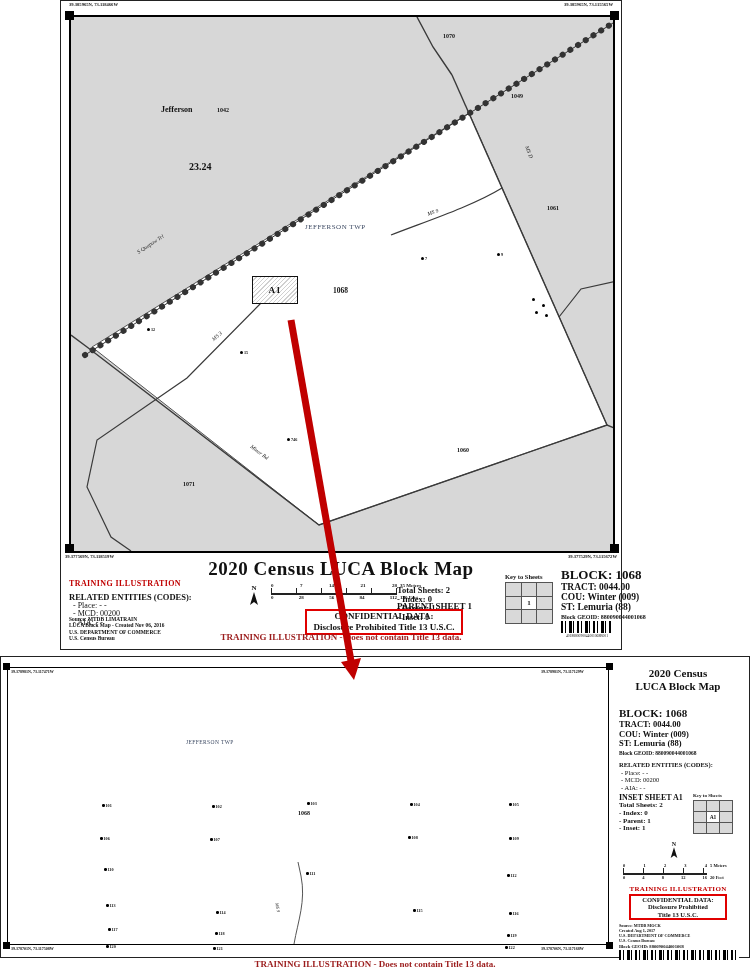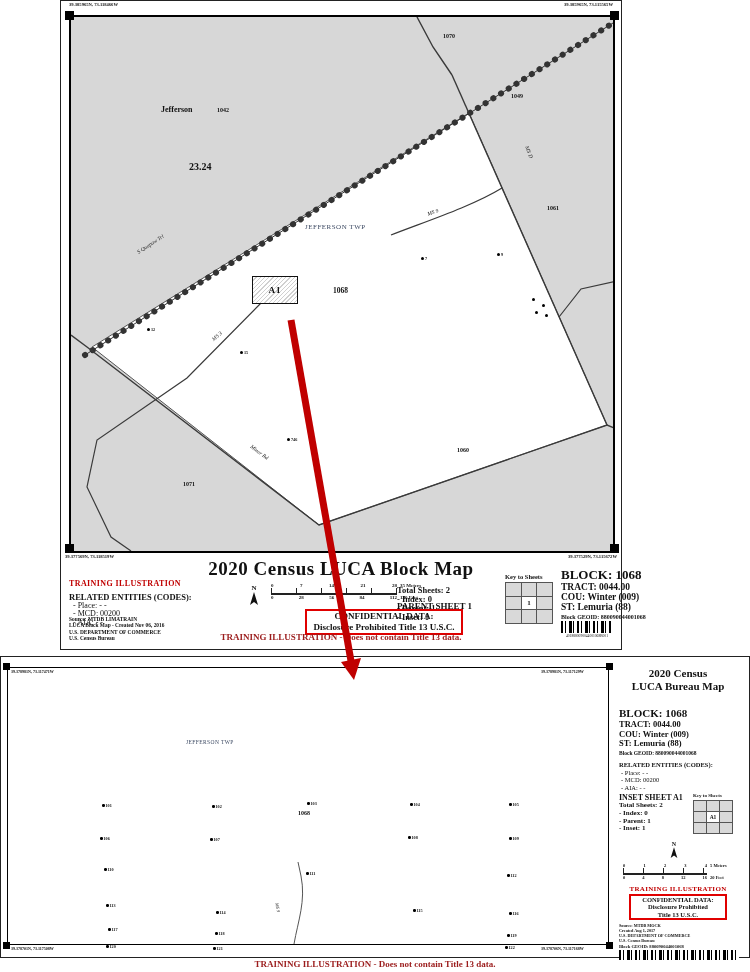--- a/index.html
+++ b/index.html
@@ -236,21 +236,21 @@
         <div class="spot" style="left: 214px; top: 266px;"><span class="spot-dot" style="width:2.5px;height:2.5px;"></span><span class="spot-label">118</span></div>
         <div class="spot" style="left: 506px; top: 268px;"><span class="spot-dot" style="width:2.5px;height:2.5px;"></span><span class="spot-label">119</span></div>
         <div class="spot" style="left: 105px; top: 279px;"><span class="spot-dot" style="width:2.5px;height:2.5px;"></span><span class="spot-label">120</span></div>
         <div class="spot" style="left: 212px; top: 281px;"><span class="spot-dot" style="width:2.5px;height:2.5px;"></span><span class="spot-label">121</span></div>
         <div class="spot" style="left: 504px; top: 280px;"><span class="spot-dot" style="width:2.5px;height:2.5px;"></span><span class="spot-label">122</span></div>
       </div>
 
     <div class="abs" style="left:614px;top:0;width:126px;height:294px;">
       <div class="abs" style="left:0;top:10px;width:126px;text-align:center;font-weight:bold;font-size:11px;line-height:1.15;">
         <div>2020 Census</div>
-        <div>LUCA Bureau Map</div>
+        <div>LUCA Block Map</div>
       </div>
 
       <div class="abs tb-heading" style="left:4px;top:50px;font-size:11px;">BLOCK: 1068</div>
       <div class="abs" style="left:4px;top:63px;font-size:8.5px;font-weight:bold;">
 
       <div class="panel-line">TRACT: 0044.00</div>
           <div class="panel-line">COU: Winter (009)</div>
           <div class="panel-line">ST: Lemuria (88)</div>
         </div>
       <div class="abs tb-heading" style="left:4px;top:93px;font-size:5.5px;">Block GEOID: 880090044001068</div>

